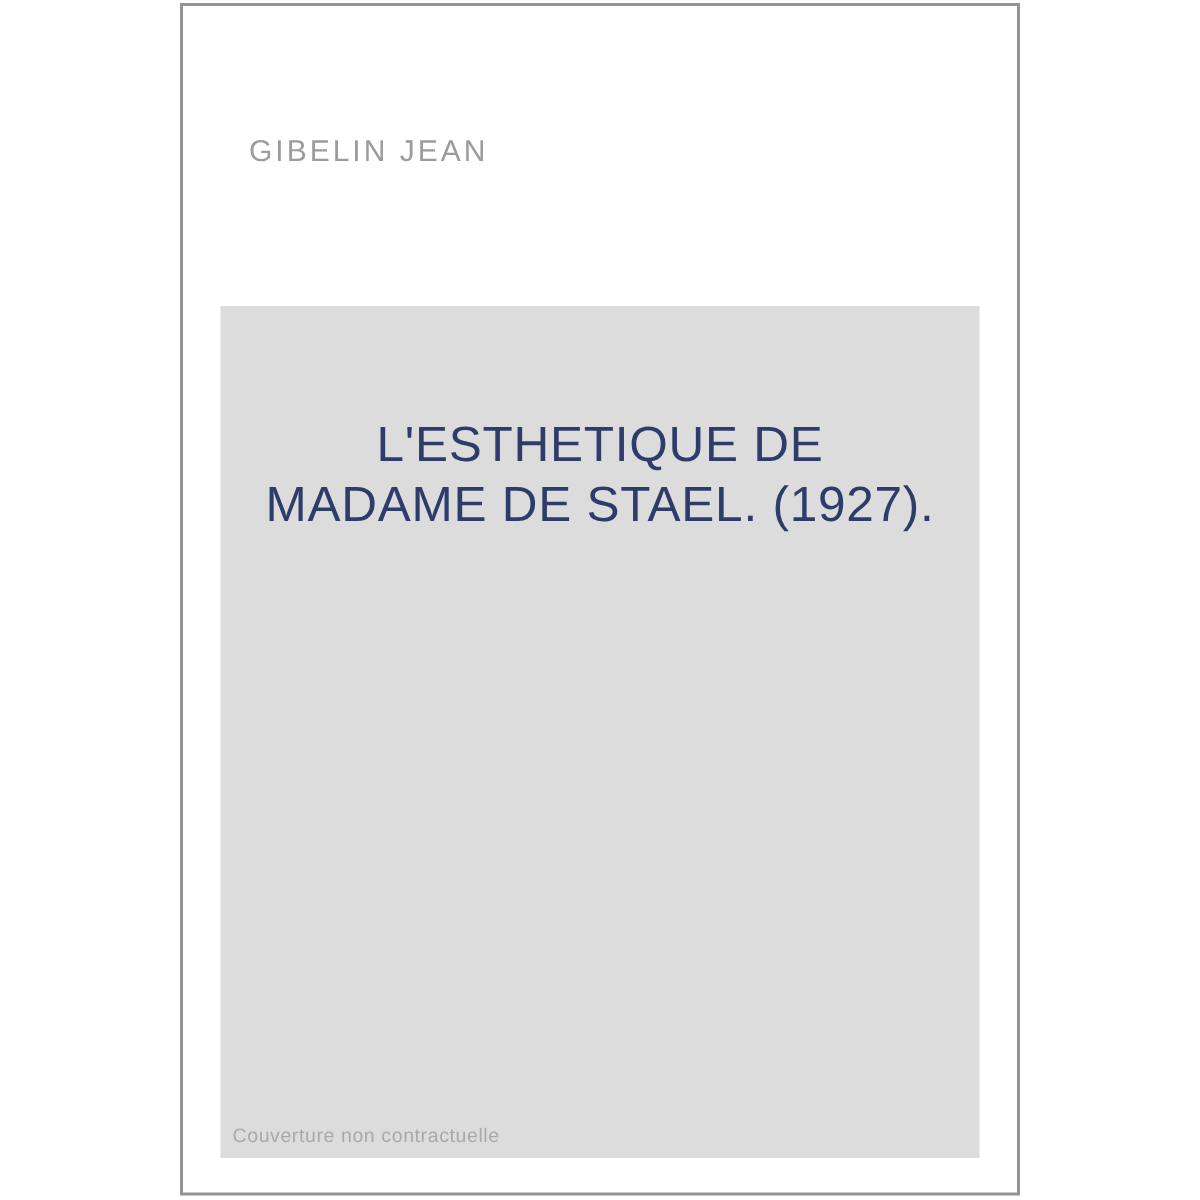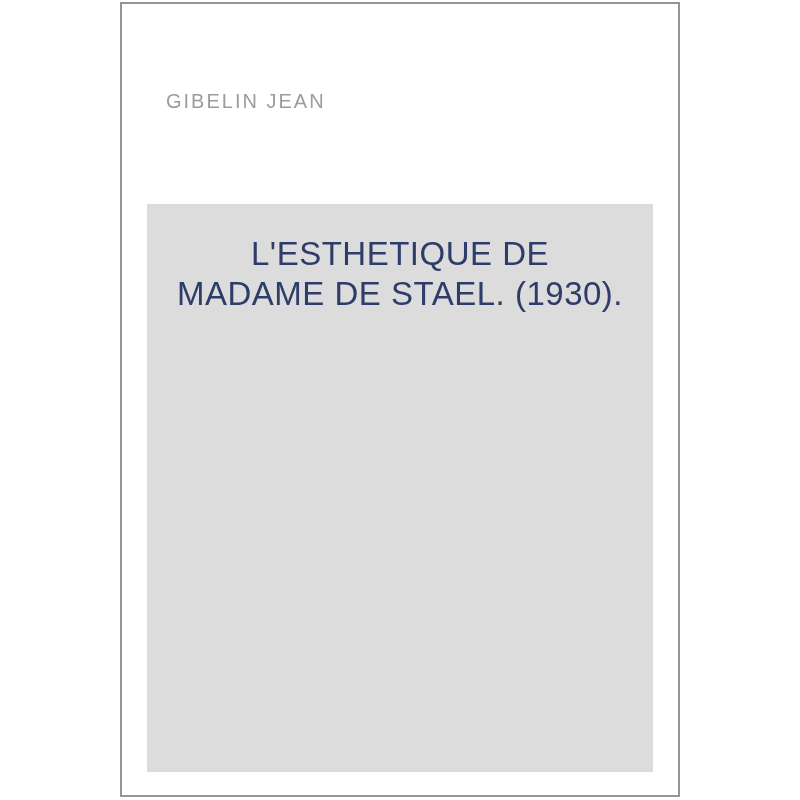--- a/index.html
+++ b/index.html
@@ -40,21 +40,21 @@
   }
   .panel {
     position: absolute;
     left: 25px;
     top: 200px;
     width: 506px;
     height: 568px;
     background: #dcdcdc;
   }
   .title-block {
-    margin-top: 30px;
+    margin-top: 72px;
     text-align: center;
     color: #2e3c69;
     font-size: 33px;
     line-height: 40px;
     font-weight: 400;
     letter-spacing: 0.5px;
   }
   .footer-note {
     position: absolute;
     left: 8px;
@@ -69,19 +69,20 @@
 
 <div class="canvas">
   <div class="page">
 
     <div class="author">GIBELIN JEAN</div>
 
     <div class="panel">
 
       <div class="title-block">
         <div>L'ESTHETIQUE DE</div>
-        <div>MADAME DE STAEL. (1930).</div>
+        <div>MADAME DE STAEL. (1927).</div>
       </div>
 
+      <div class="footer-note">Couverture non contractuelle</div>
     </div>
 
   </div>
 </div>
 
 </body></html>

